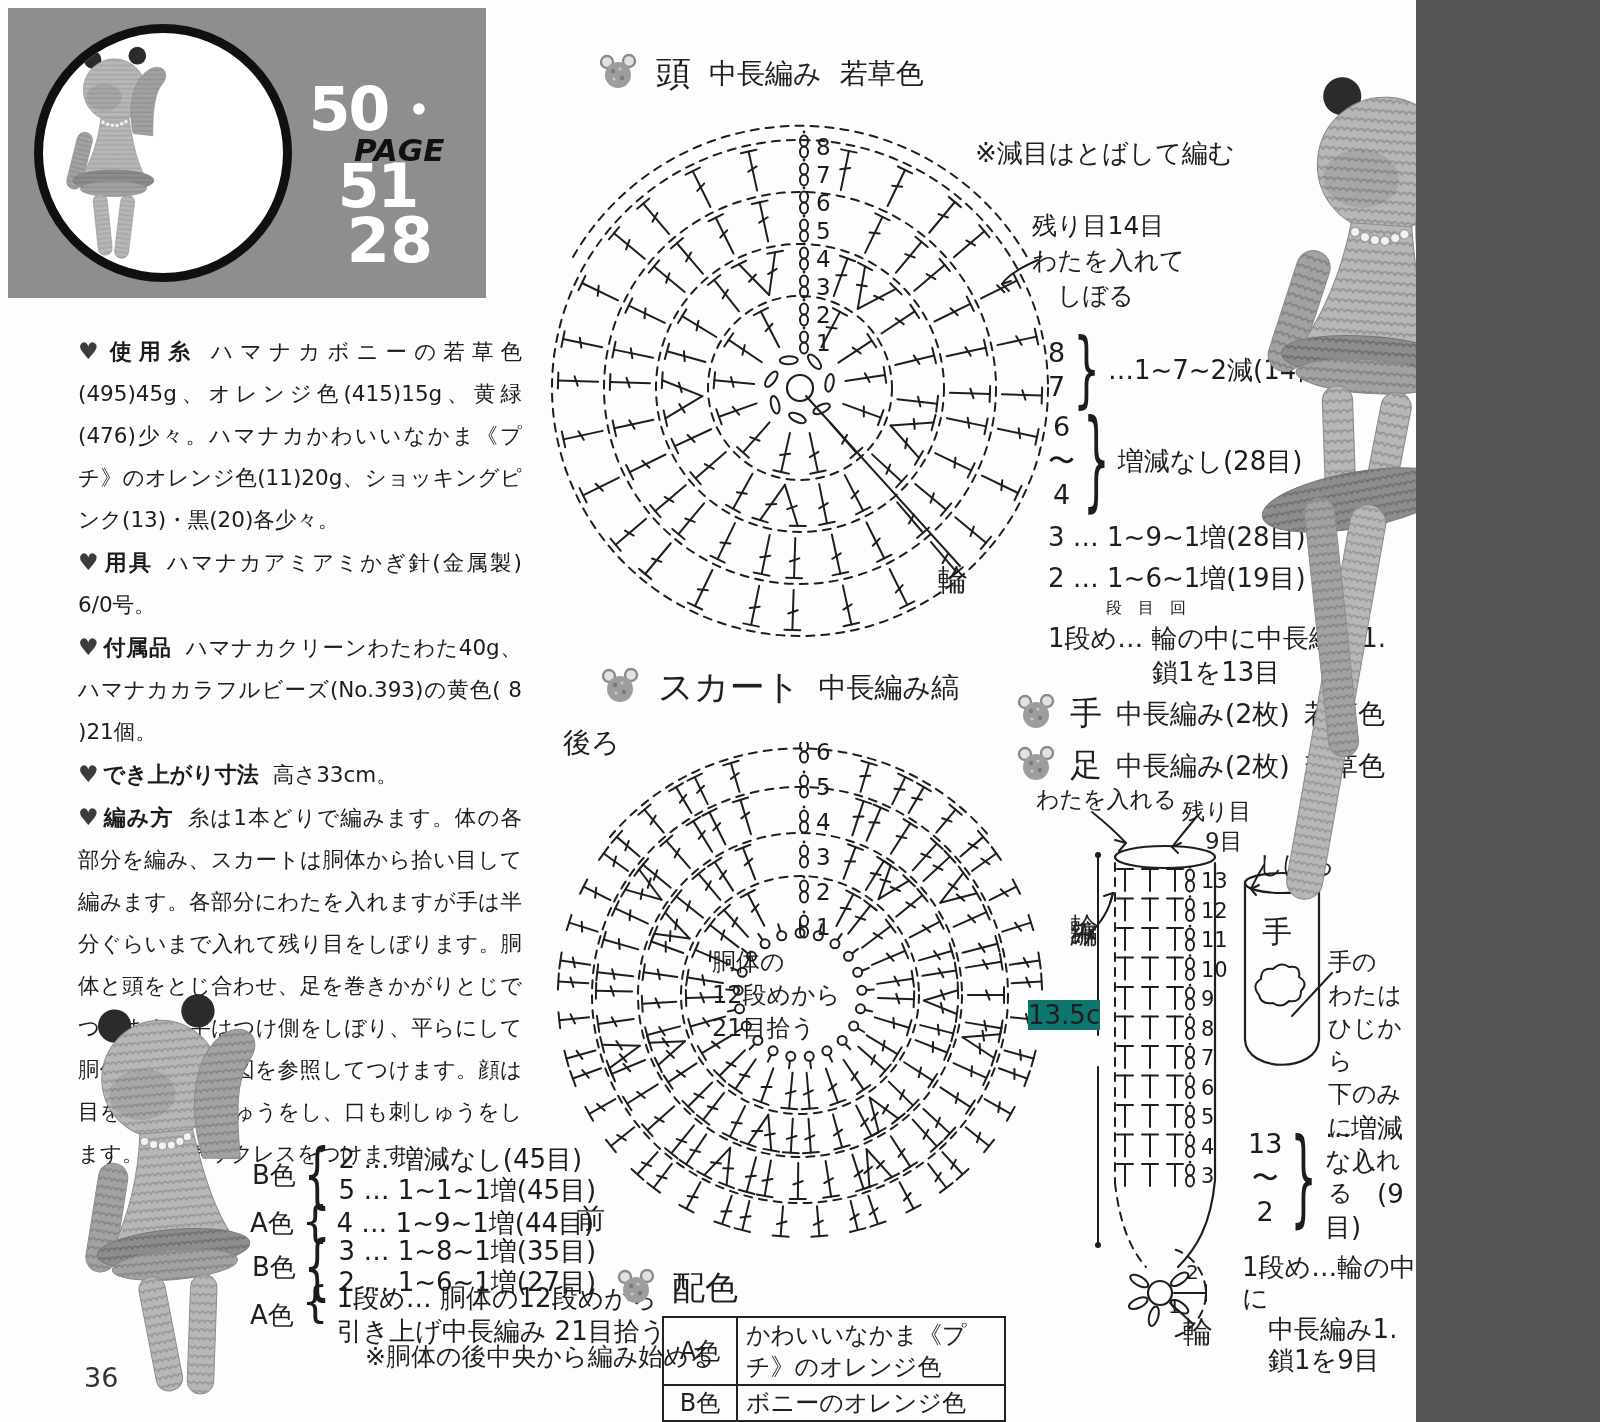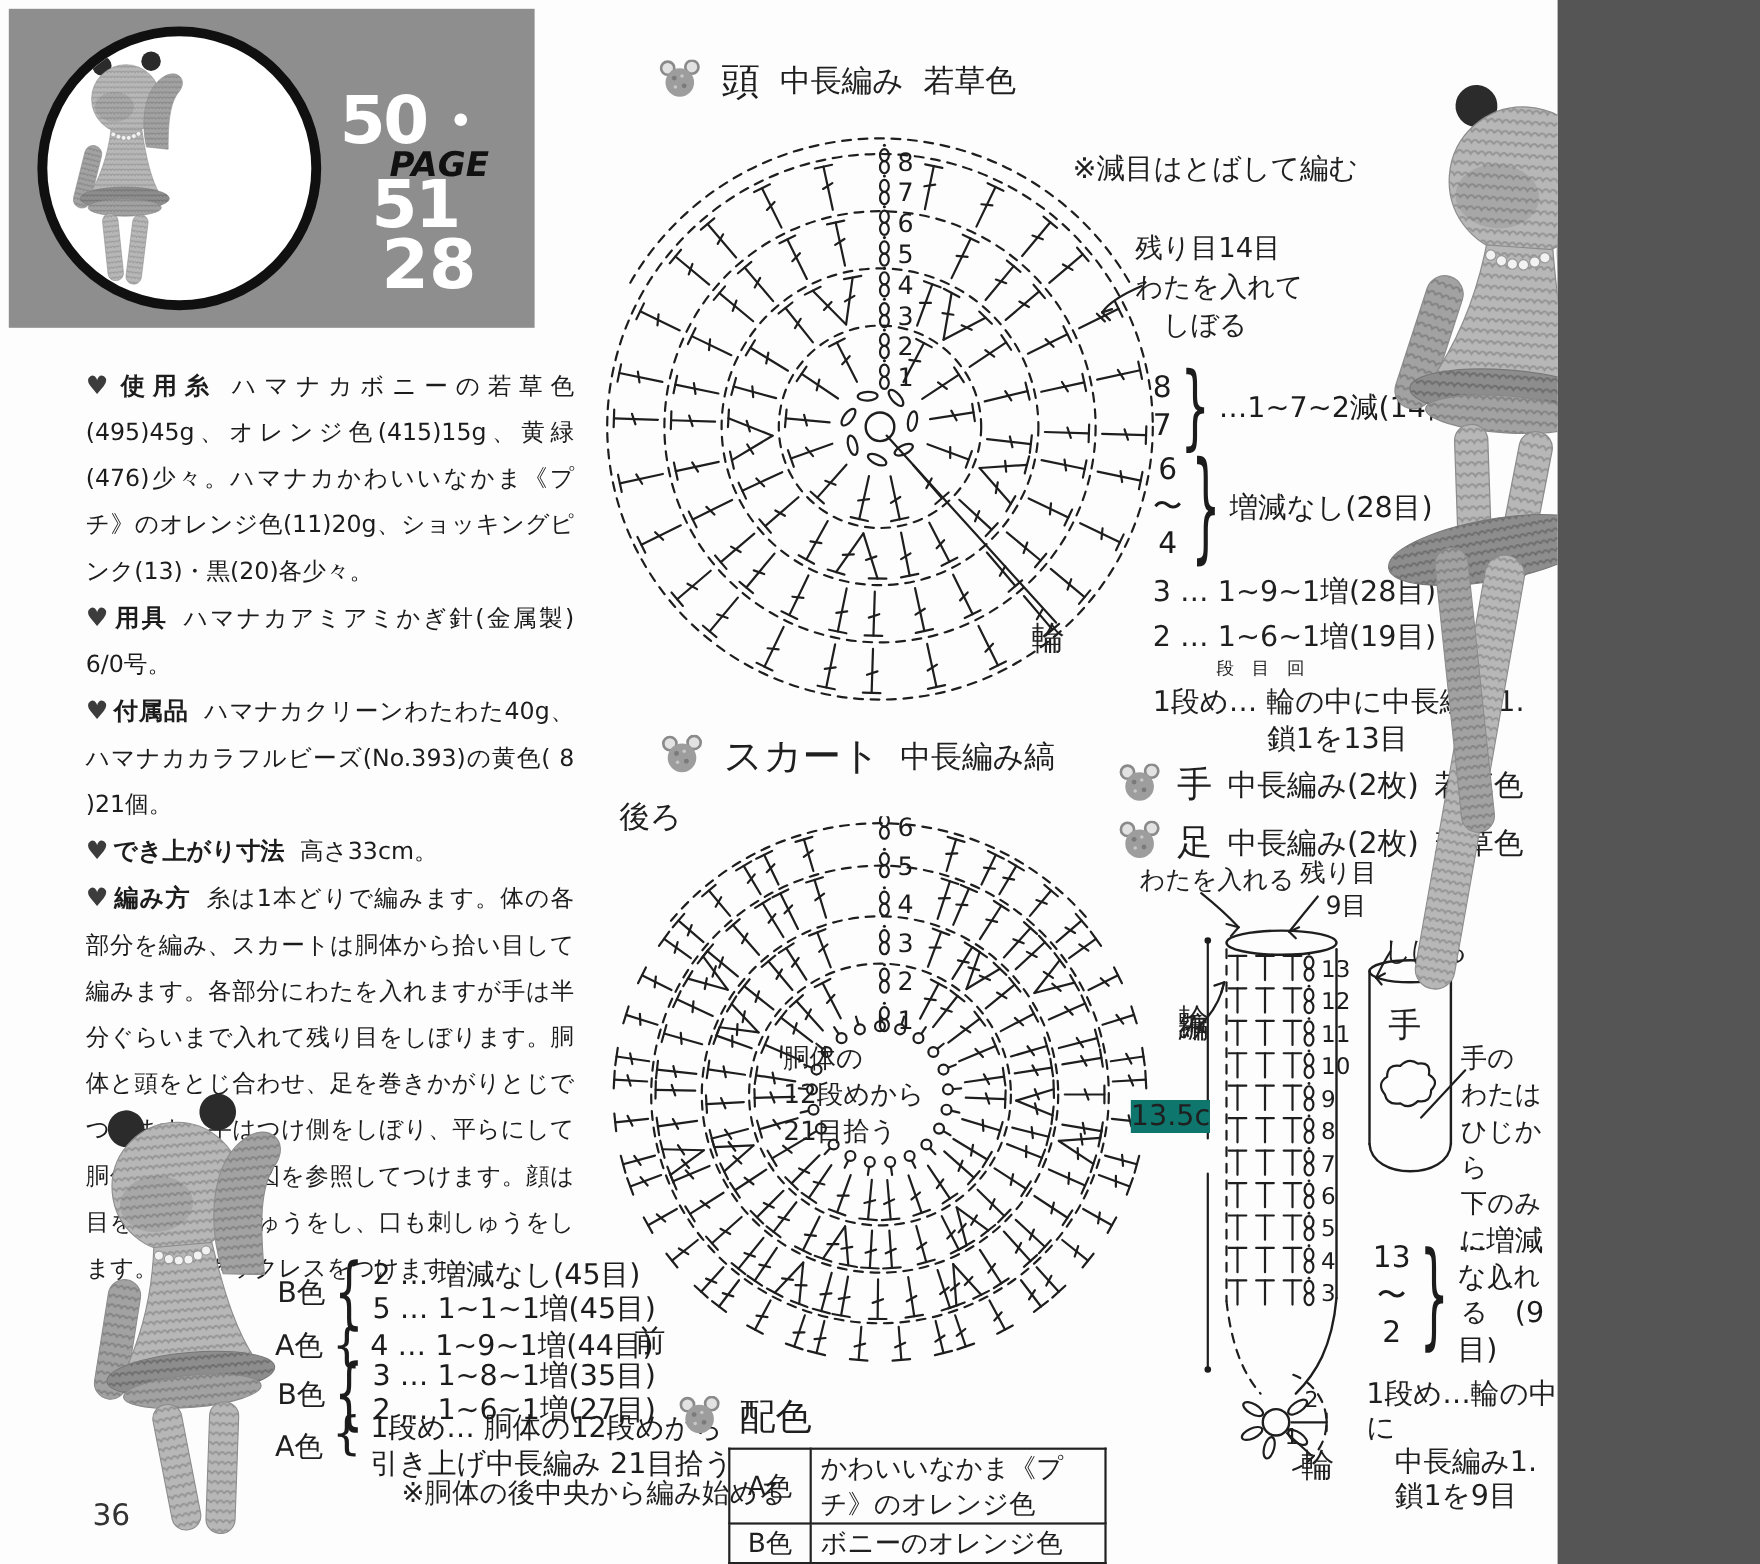--- a/index.html
+++ b/index.html
@@ -1025,21 +1025,21 @@
           <circle cx="15" cy="17" r="2.2" fill="#7a7a7a"></circle>
           <circle cx="24" cy="24" r="2.2" fill="#7a7a7a"></circle>
           <circle cx="22" cy="15" r="1.6" fill="#c8c8c8"></circle>
           <circle cx="16" cy="25" r="1.6" fill="#c8c8c8"></circle>
         </svg></span>
     <span class="ct-main" style="font-size:32px;">足</span>
     <span class="ct-sub" style="font-size:27px;">中長編み(2枚)</span>
     <span class="ct-sub" style="font-size:27px;">若草色</span>
   </div>
   <div class="abs hw" style="left:1036px;top:784px;font-size:23px;">わたを入れる</div>
-  <div class="abs hw pre" style="left:1182px;top:779px;font-size:23px;line-height:30px;">残り目
+  <div class="abs hw pre" style="left:1182px;top:796px;font-size:23px;line-height:30px;">残り目
 　9目</div>
 
   <svg id="legSVG" class="abs" style="left:1020px;top:835px;" width="270" height="540">
       <line x1="78" y1="20" x2="78" y2="200" class="kt"></line>
       <line x1="78" y1="232" x2="78" y2="410" class="kt"></line>
       <circle cx="78" cy="20" r="3" fill="#1c1c1c"></circle>
       <circle cx="78" cy="410" r="3" fill="#1c1c1c"></circle>
       <ellipse cx="145" cy="22" rx="50" ry="11" class="k"></ellipse>
       <line x1="95" y1="28" x2="95" y2="348" class="kd"></line>
       <line x1="195" y1="28" x2="195" y2="345" class="k"></line>

